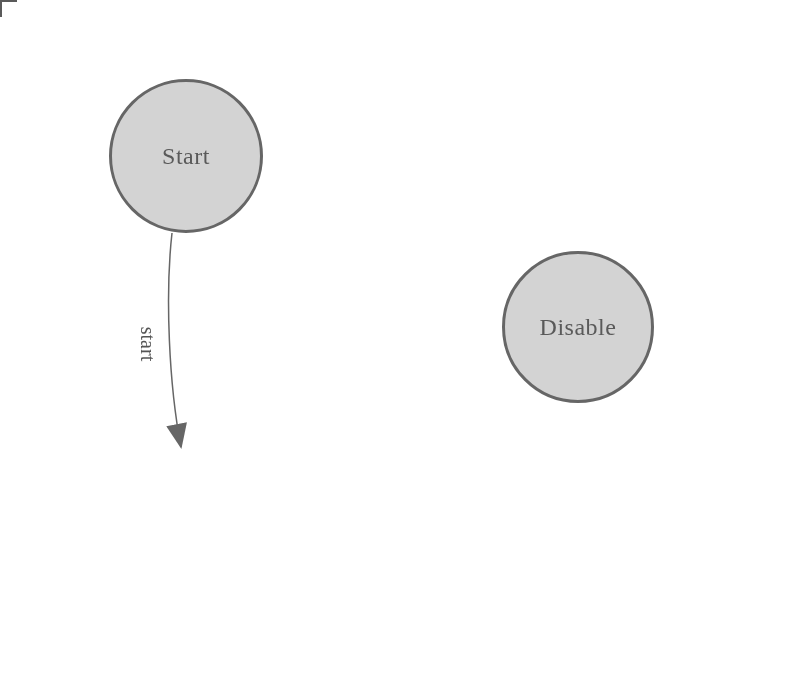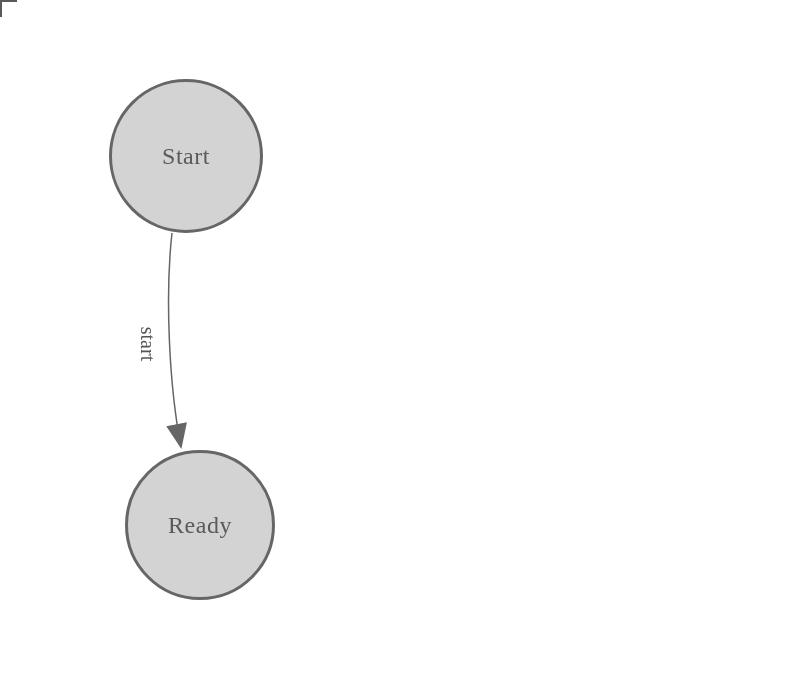--- a/index.html
+++ b/index.html
@@ -77,18 +77,18 @@
     </defs>
     <path d="M 172 233 C 165 295, 169 385, 181 447" fill="none" stroke="#666666" stroke-width="1.5" marker-end="url(#arrowhead)"></path>
   </svg>
 
   <div class="edge-label">start</div>
 
   <div class="state-node node-start">
     <span class="state-label">Start</span>
   </div>
 
-  <div class="state-node node-ready">
-    <span class="state-label">Ready</span>
+
+  <div class="state-node node-disable">
+    <span class="state-label">Disable</span>
   </div>
-
 
 </div>
 
 </body></html>

